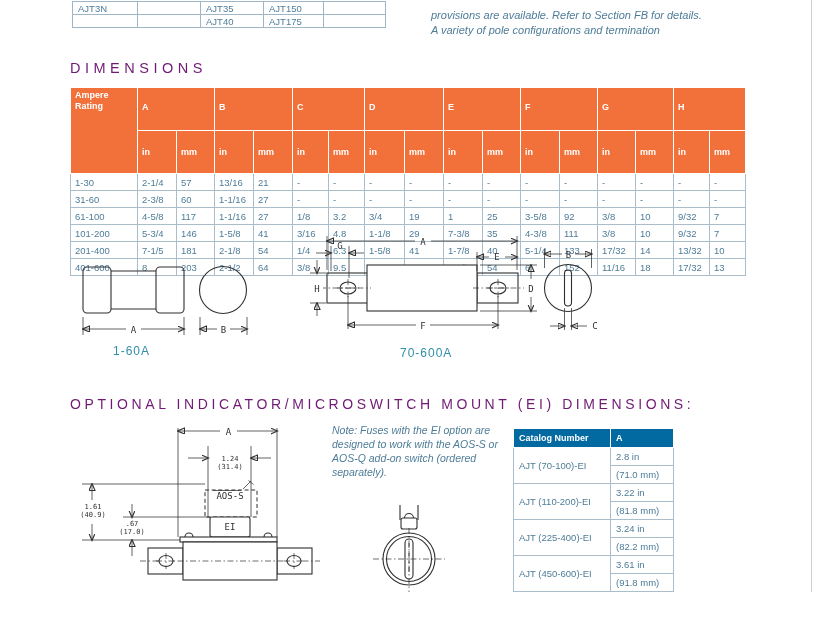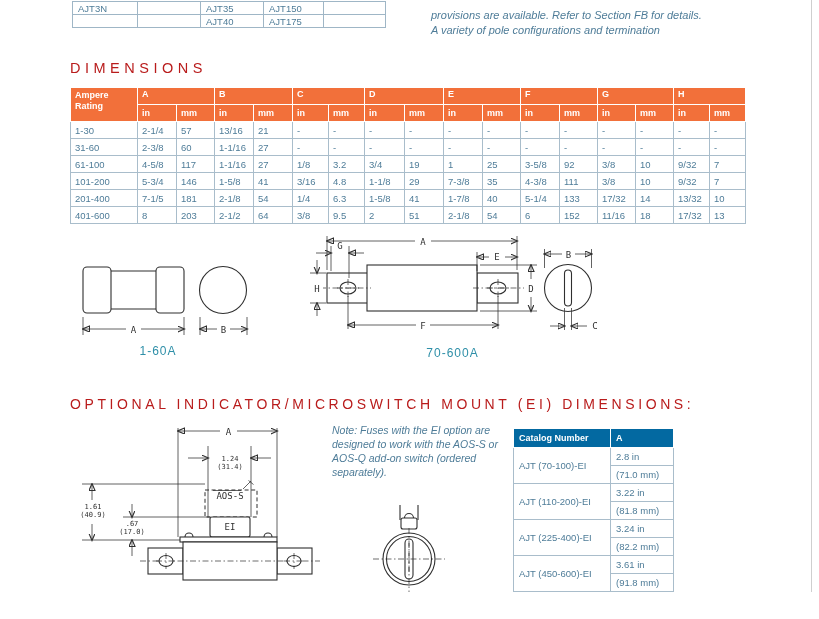--- a/index.html
+++ b/index.html
@@ -1,40 +1,40 @@
 <!DOCTYPE html>
 <html><head>
 <meta charset="utf-8">
 <style>
   html,body{margin:0;padding:0;background:#fff;}
   .page{position:relative;width:819px;height:592px;background:#fff;overflow:hidden;
         font-family:"Liberation Sans",sans-serif;text-decoration:underline;}
   .abs{position:absolute;}
   
-  .heading{color:#b91c1c;font-weight:400;white-space:nowrap;}
+  .heading{color:#701a75;font-weight:400;white-space:nowrap;}
   
   .bluenote{color:#4e7c98;font-style:italic;line-height:1.32;}
   
   table{border-collapse:collapse;table-layout:fixed;}
   .toptable{font-size:9.5px;color:#4e7c98;}
   .toptable td{border:1px solid #9fb6c6;height:12px;padding:0 5px;overflow:hidden;}
   
   .dimtable{width:675px;font-size:9.5px;color:#4e7c98;}
   .dimtable th{background:#f2703a;color:#fff;font-size:9px;font-weight:700;text-align:left;
-               padding:1px 4px;border:1px solid #fff;height:14px;}
+               padding:14px 4px;border:1px solid #fff;height:14px;}
   .dimtable th.ltr{vertical-align:top;}
   .dimtable th.amp{vertical-align:top;padding-top:2px;line-height:1.25;}
   .dimtable td{border:1px solid #a9bdcb;padding:1px 4px;height:14px;overflow:hidden;}
   
   .eitable{width:160px;font-size:9.5px;color:#4e7c98;}
   .eitable th{background:#0369a1;color:#fff;font-size:9px;font-weight:700;text-align:left;
               padding:3px 5px;border:1px solid #fff;height:12px;}
   .eitable td{border:1px solid #a9bdcb;padding:2px 5px;height:13px;overflow:hidden;}
   
-  .drawlabel{color:#2e8fa8;font-size:12px;letter-spacing:1px;text-align:center;}
+  .drawlabel{color:#2e8fa8;font-size:12px;letter-spacing:1px;}
   
   svg path,svg rect,svg circle,svg ellipse,svg line{stroke:#2f2f2f;fill:none;stroke-width:1.1;}
   svg .dim{stroke-width:.75;}
   svg .cl{stroke-width:.7;stroke-dasharray:6 2.5 1.5 2.5;}
   svg .dash{stroke-dasharray:4 2.6;stroke-width:1;}
   svg .fw{fill:#fff;}
   svg .wh{fill:#fff;stroke:none;}
   svg text{font-family:"DejaVu Sans Mono",monospace;font-size:9px;fill:#2f2f2f;
            stroke:none;text-anchor:middle;}
   svg text.t7{font-size:7px;}

